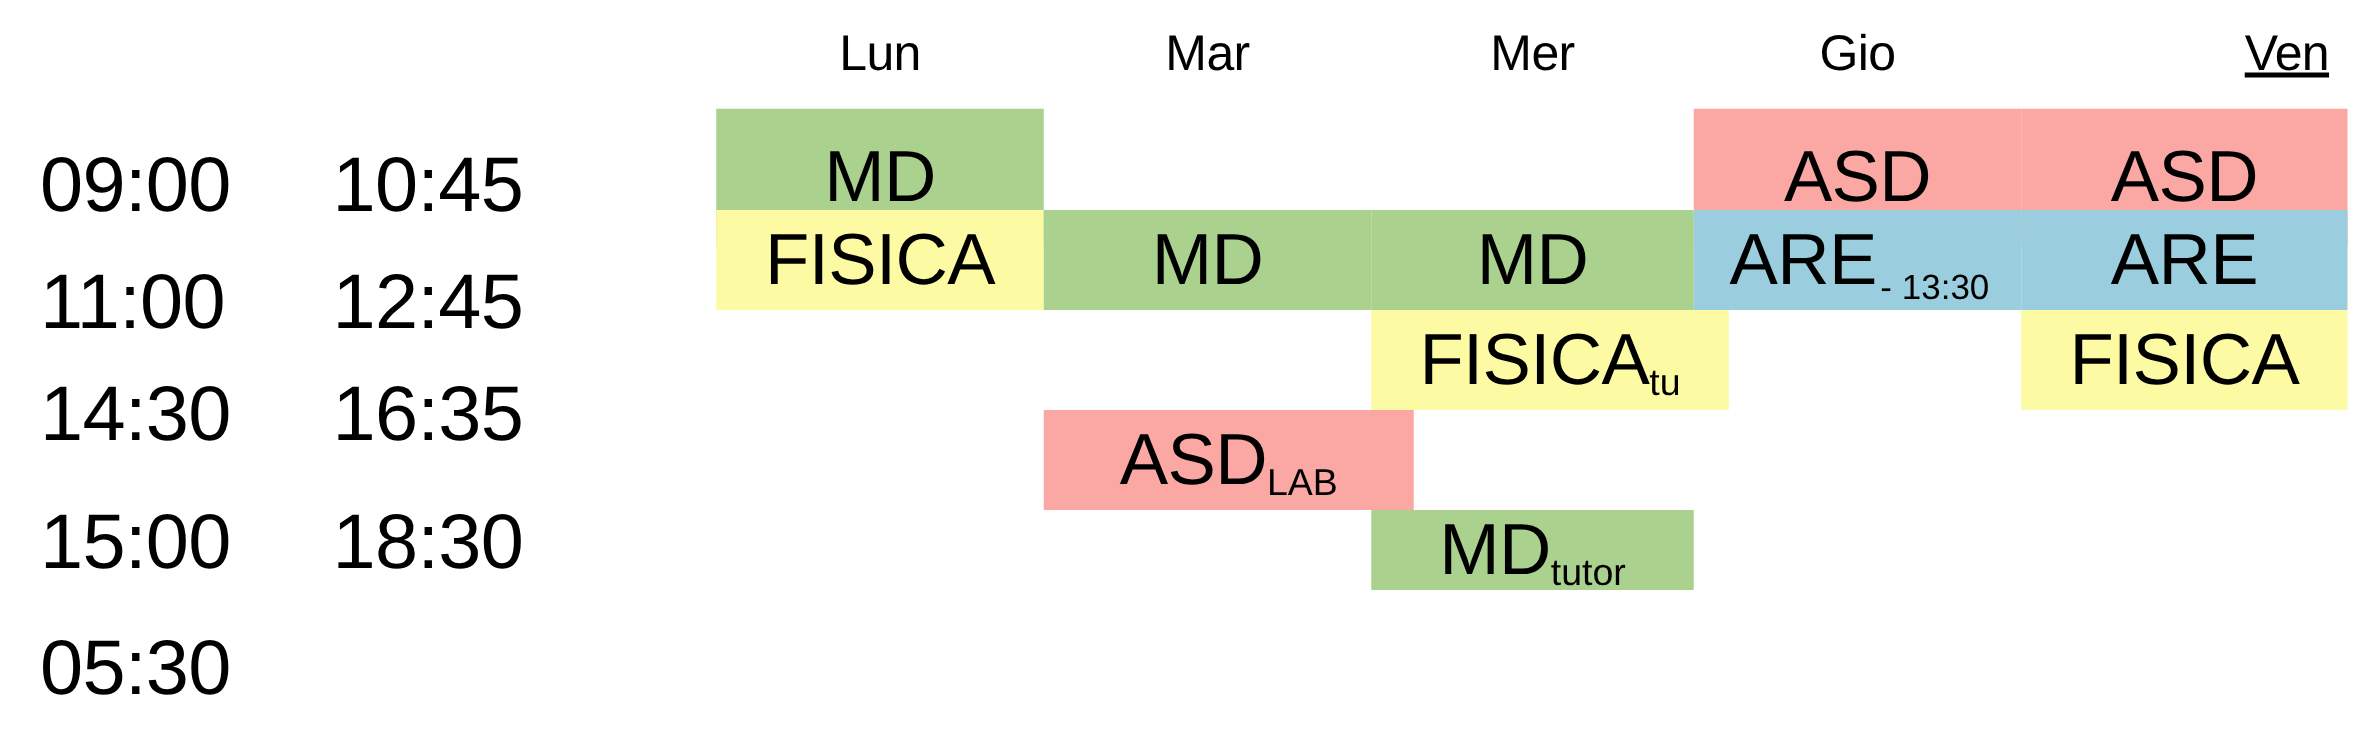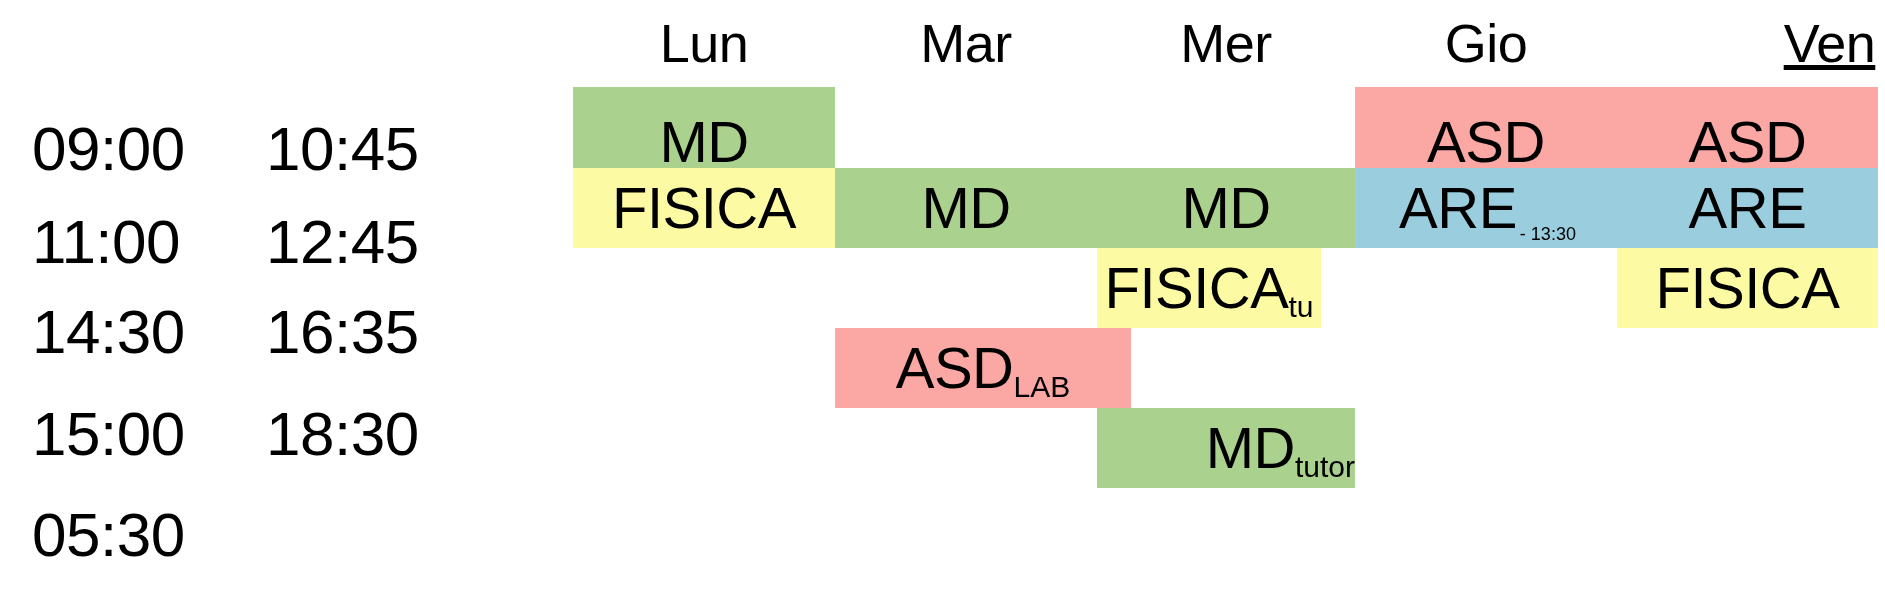--- a/index.html
+++ b/index.html
@@ -20,21 +20,21 @@
     width: 1885px;
     height: 594px;
   }
   
   .day-header {
     position: absolute;
     top: 0;
     height: 86px;
     line-height: 86px;
     text-align: center;
-    font-size: 54px;
+    font-size: 40px;
     font-weight: 400;
     white-space: nowrap;
     letter-spacing: -0.5px;
   }
   
   .time-cell {
     position: absolute;
     height: 90px;
     line-height: 90px;
     font-size: 62px;
@@ -60,21 +60,21 @@
   }
   .slot .label { display: inline-block; }
   .slot .sub {
     font-size: 30px;
     vertical-align: baseline;
     position: relative;
     top: 9px;
     letter-spacing: 0;
   }
   .slot .note {
-    font-size: 18px;
+    font-size: 28px;
     position: relative;
     top: 12px;
     left: 3px;
     letter-spacing: 0;
   }
 </style>
 </head>
 <body>
 
 <div id="timetable">
@@ -109,25 +109,25 @@
     </div>
     <div class="slot" style="left: 1097px; top: 168px; width: 258px; height: 80px; background: rgb(171, 209, 142);">
       <span><span class="label">MD</span></span>
     </div>
     <div class="slot" style="left: 1355px; top: 168px; width: 262px; height: 80px; background: rgb(154, 206, 222);">
       <span><span class="label">ARE</span><span class="note">- 13:30</span></span>
     </div>
     <div class="slot" style="left: 1617px; top: 168px; width: 261px; height: 80px; background: rgb(154, 206, 222);">
       <span><span class="label">ARE</span></span>
     </div>
-    <div class="slot" style="left: 1097px; top: 248px; width: 224px; height: 80px; background: rgb(252, 251, 164);">
+    <div class="slot" style="left: 1097px; top: 248px; width: 286px; height: 80px; background: rgb(252, 251, 164);">
       <span><span class="label">FISICA</span><span class="sub">tu</span></span>
     </div>
     <div class="slot" style="left: 1617px; top: 248px; width: 261px; height: 80px; background: rgb(252, 251, 164);">
       <span><span class="label">FISICA</span></span>
     </div>
     <div class="slot" style="left: 835px; top: 328px; width: 296px; height: 80px; background: rgb(251, 167, 164);">
       <span><span class="label">ASD</span><span class="sub">LAB</span></span>
     </div>
-    <div class="slot" style="left: 1097px; top: 408px; width: 258px; height: 80px; background: rgb(171, 209, 142); justify-content: flex-end;">
+    <div class="slot" style="left: 1097px; top: 408px; width: 258px; height: 64px; background: rgb(171, 209, 142);">
       <span><span class="label">MD</span><span class="sub">tutor</span></span>
     </div>
   </div>
 
 </body></html>

